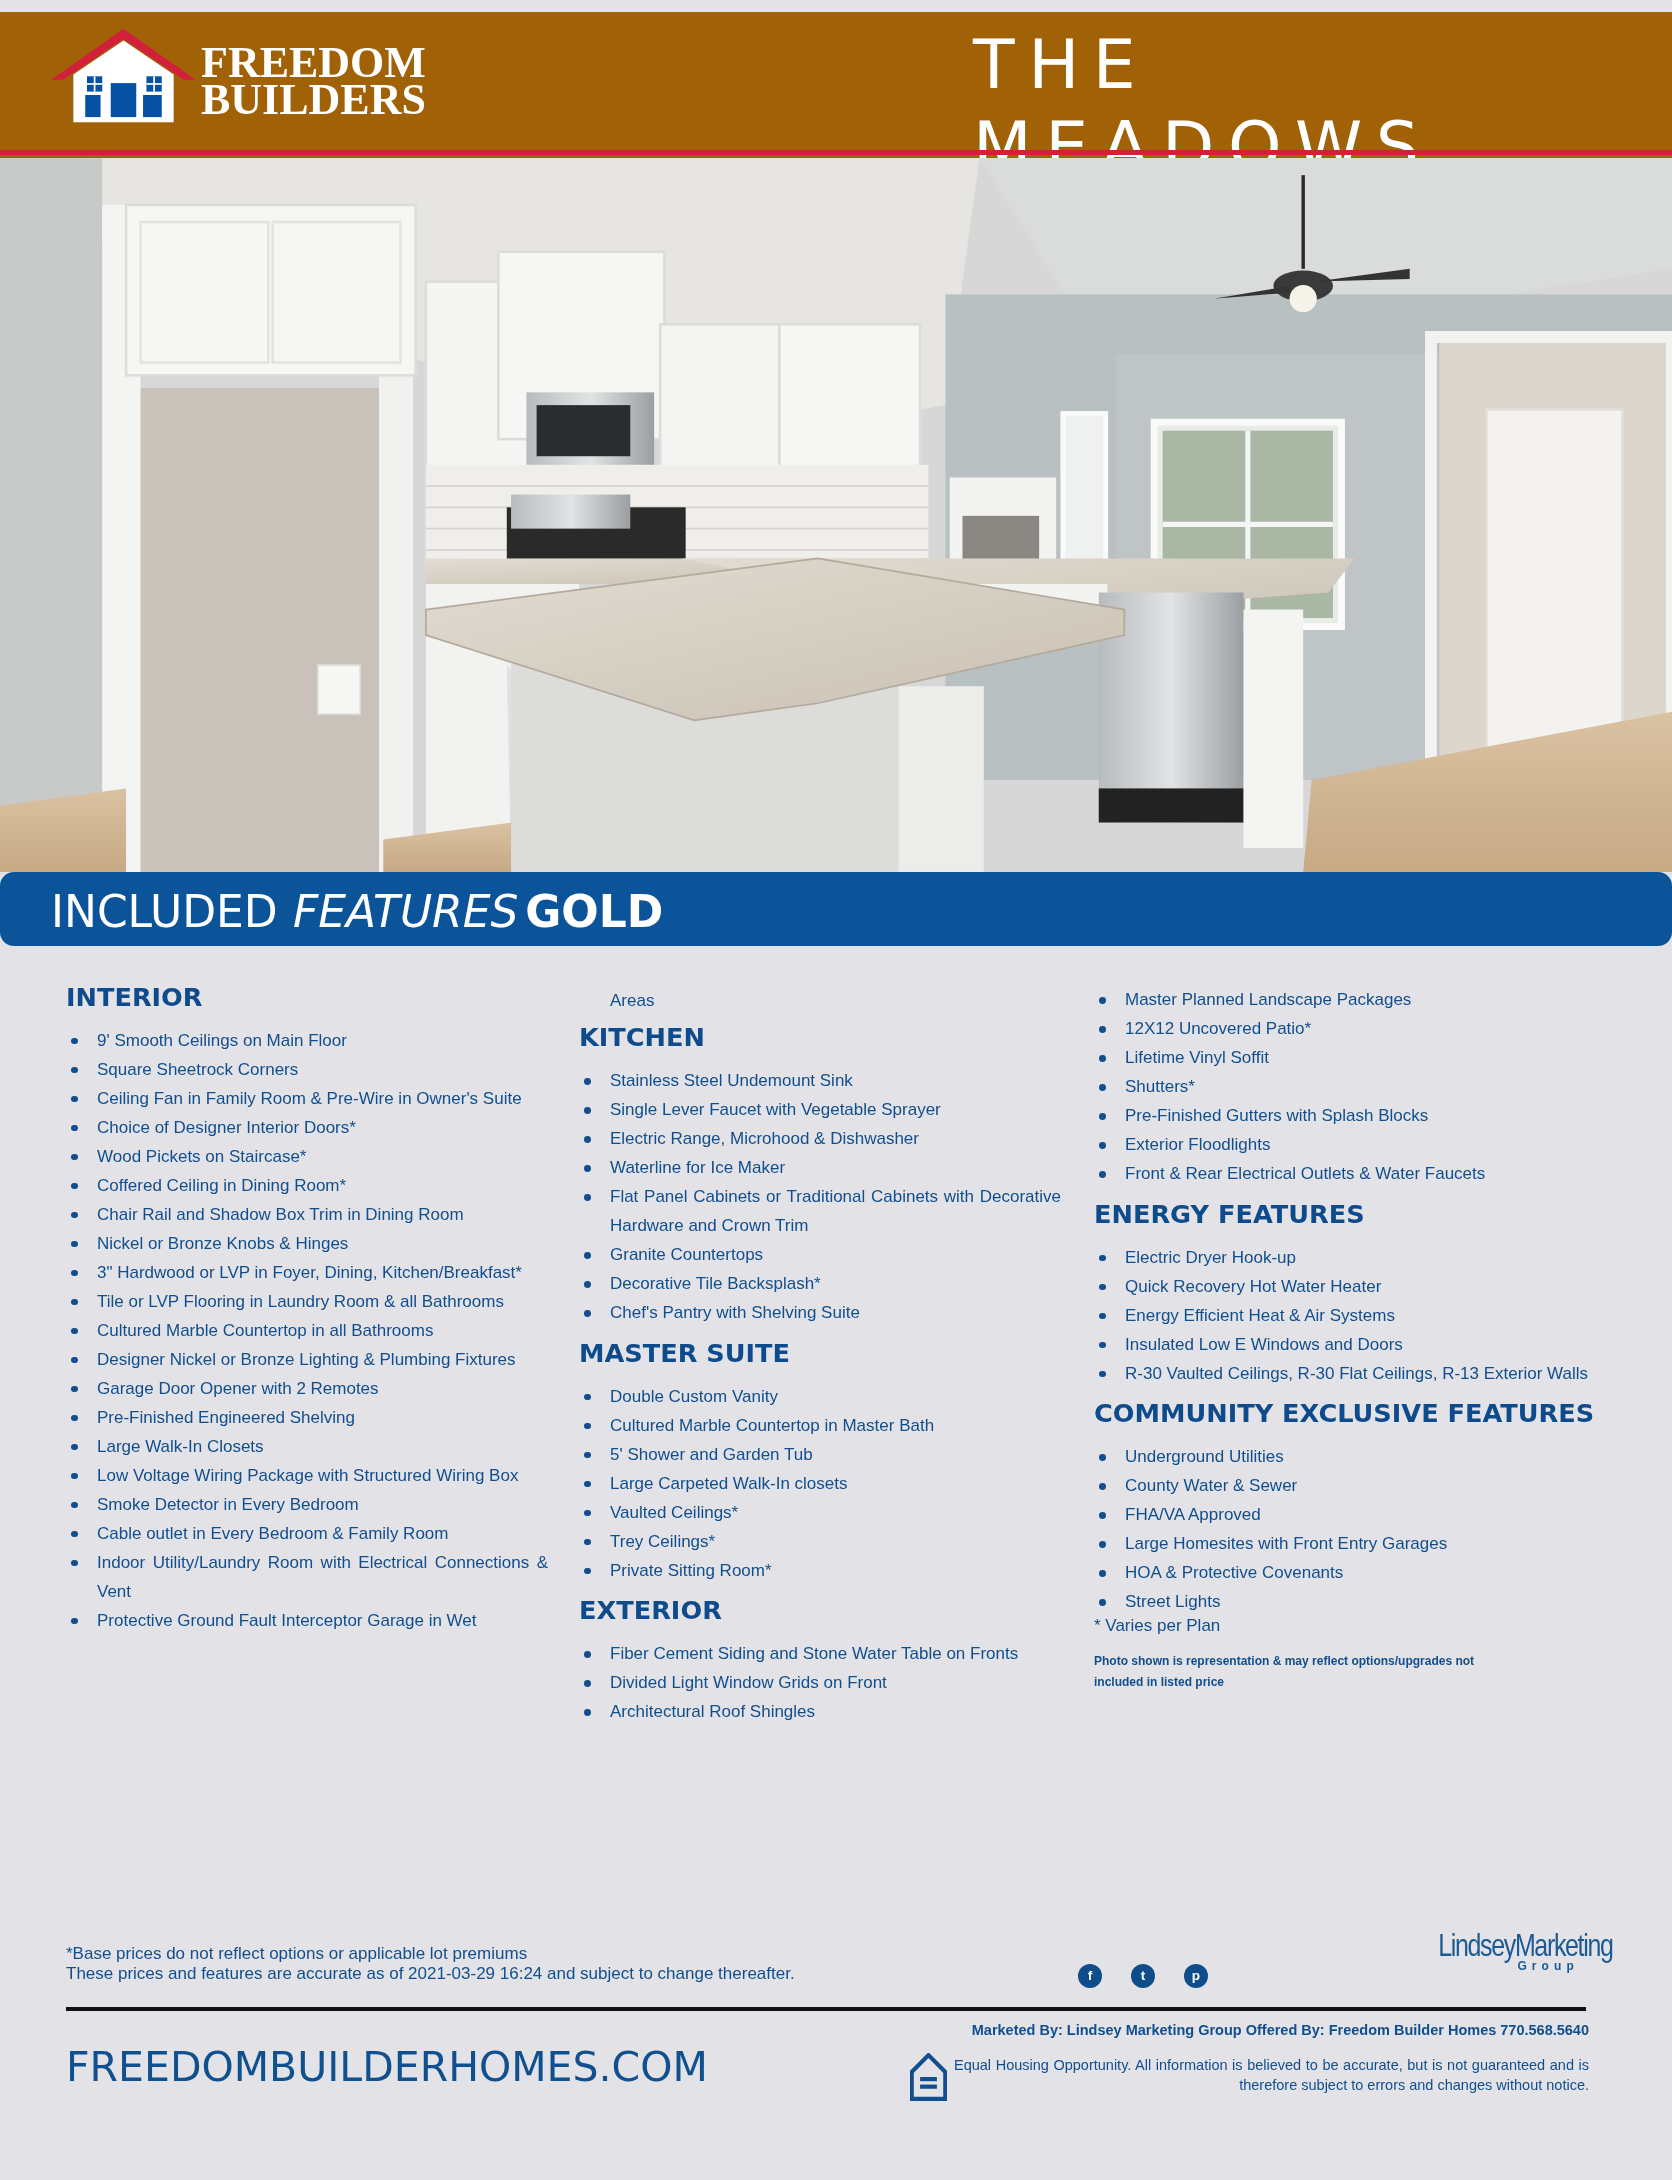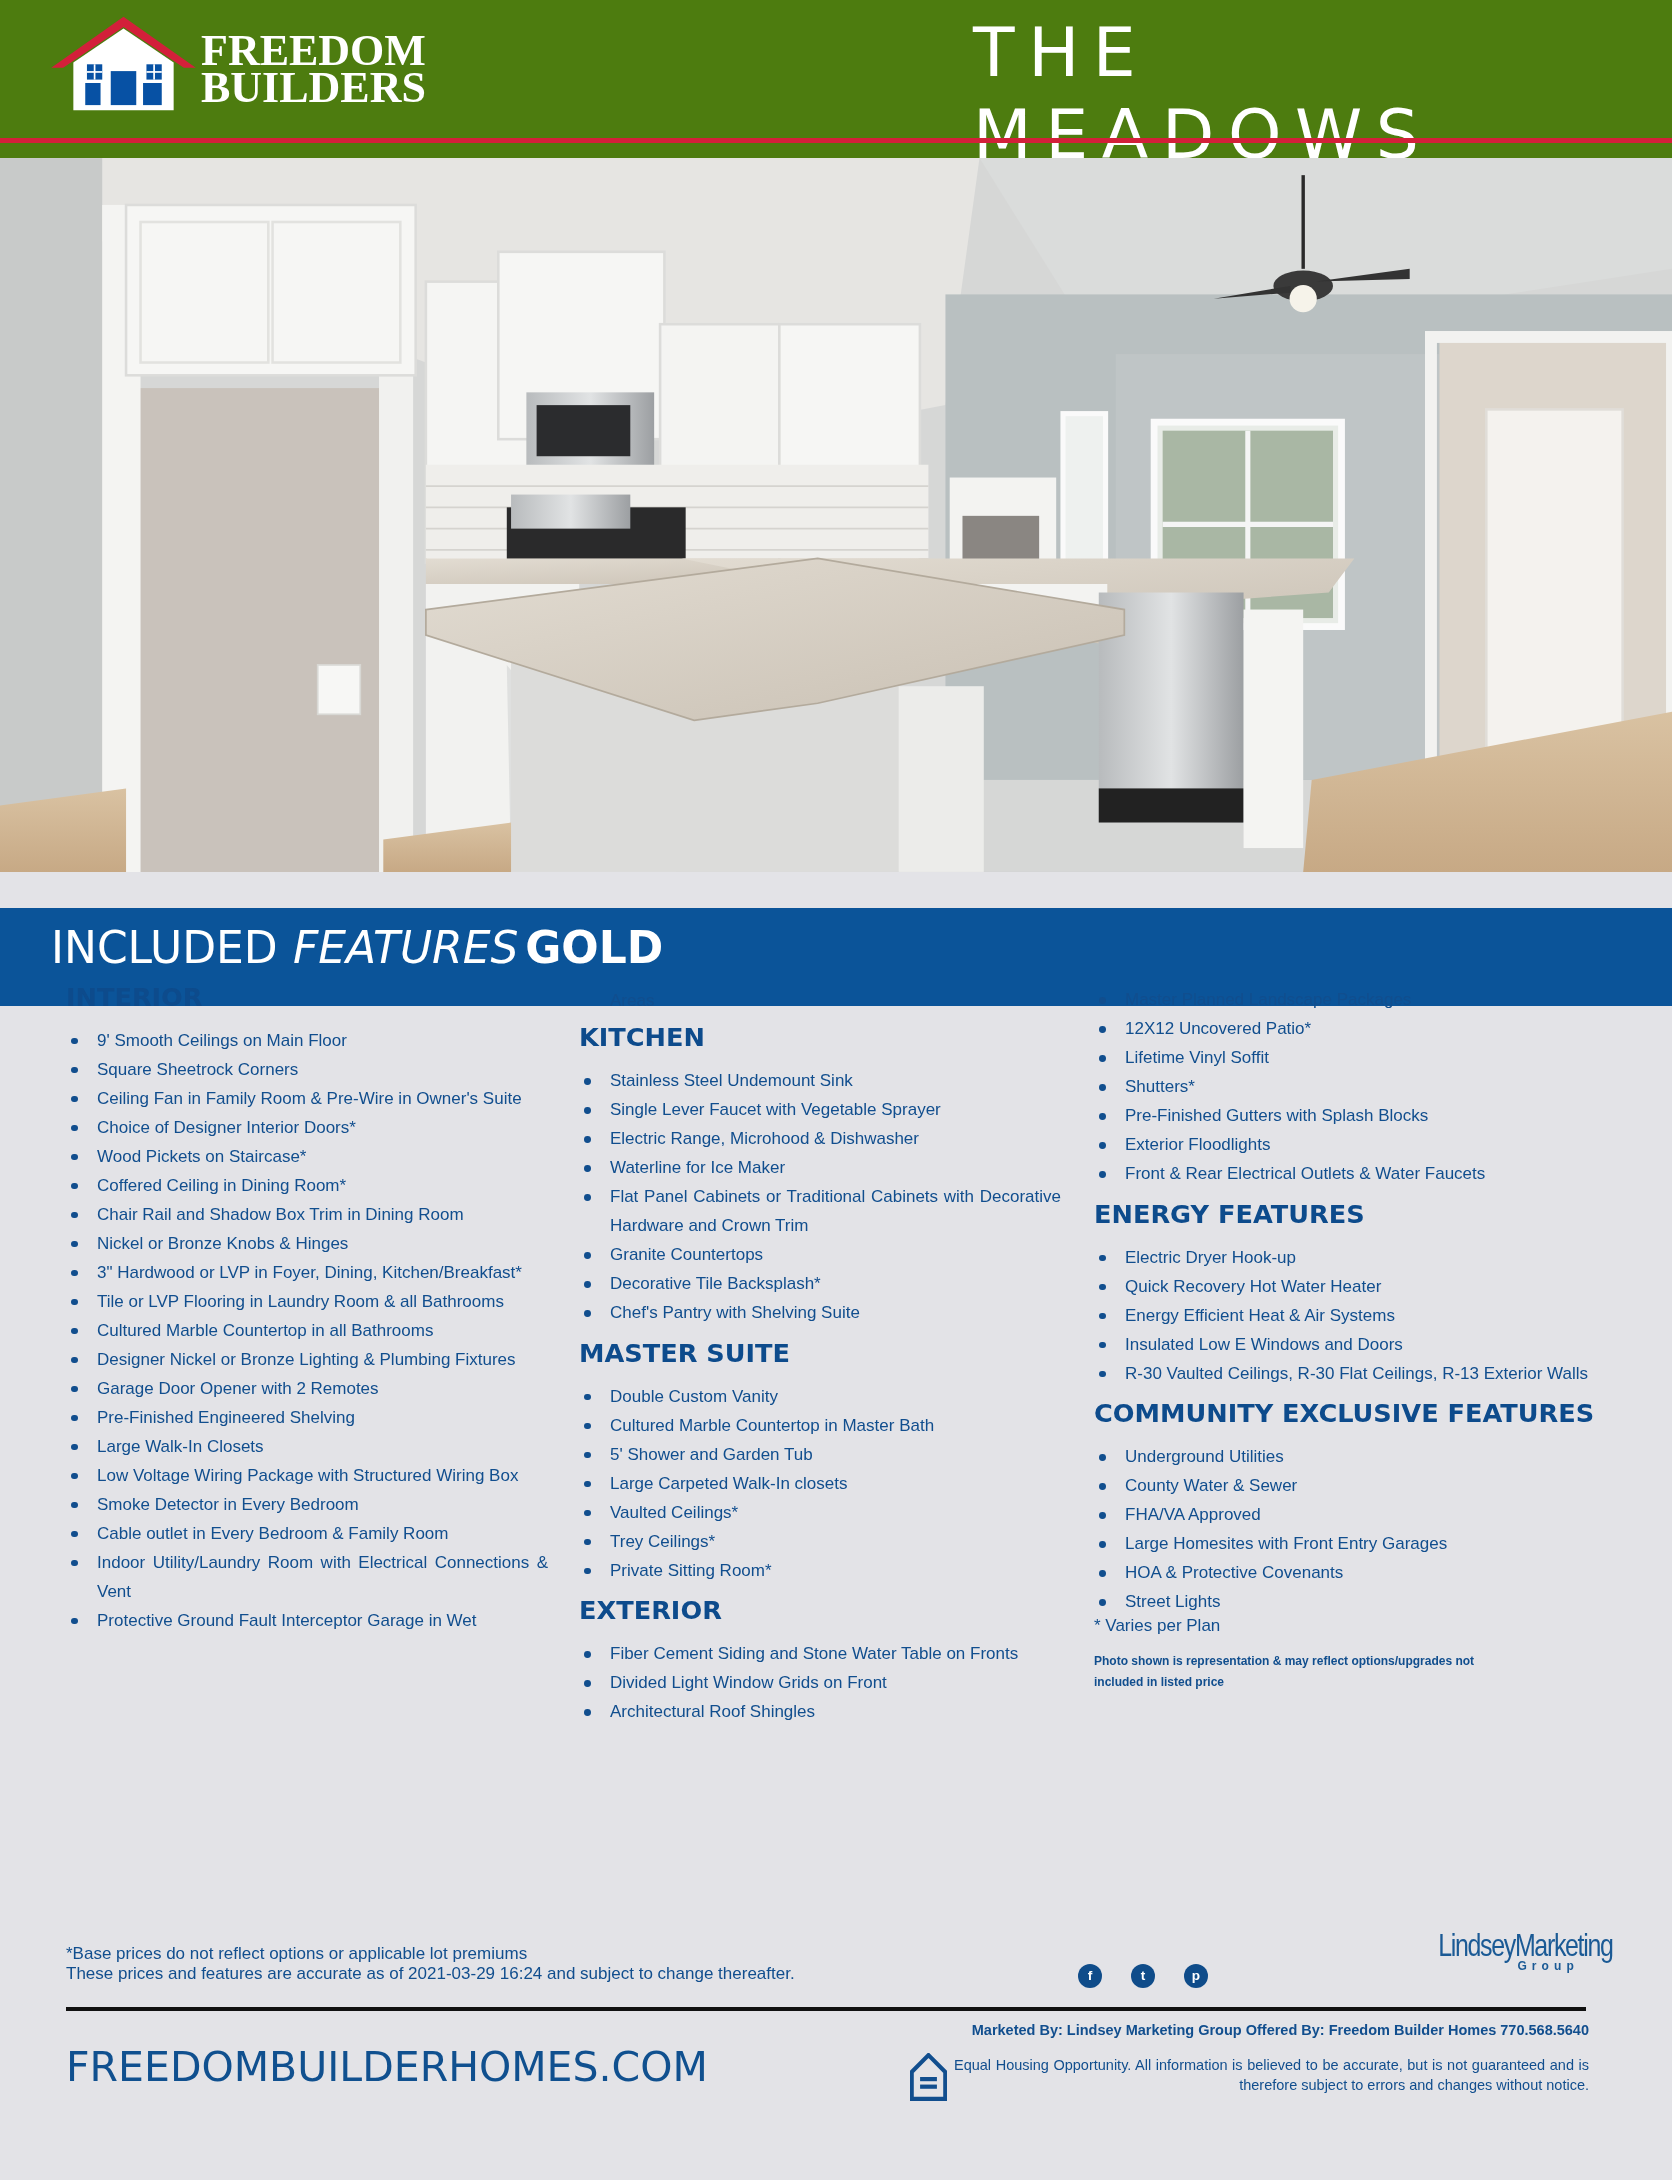--- a/index.html
+++ b/index.html
@@ -1,34 +1,34 @@
 <!DOCTYPE html>
 <html style="font-size:13.6px"><head>
 <meta charset="utf-8">
 <style>
   * { box-sizing: border-box; margin: 0; padding: 0; }
   html, body { width: 1672px; height: 2181px; background: #e3e3e7; overflow: hidden; }
   body { font-family: "Liberation Sans", "DejaVu Sans", sans-serif; color: #0f4c8a; position: relative; }
 
   
-  .header { position: absolute; left: 0; top: 0; width: 1672px; height: 198px; background: #4d7c0f; }
+  .header { position: absolute; left: 0; top: 12px; width: 1672px; height: 198px; background: #a16207; }
   .header .red-line { position: absolute; left: 0; top: 138px; width: 100%; height: 5.1px; background: #d3203a; }
   .logo { position: absolute; left: 51px; top: 15.3px; width: 443px; height: 102px; }
   .logo svg { position: absolute; left: 0; top: 0; }
   .logo-text { position: absolute; left: 150px; top: 17px; font-family: "Liberation Serif", "DejaVu Serif", serif; font-weight: bold; color: #fff; font-size: 44px; line-height: 37px; letter-spacing: 0px; }
   .title-block { position: absolute; right: 43px; top: 12px; text-align: left; width: 656px; }
   .title { font-family: "DejaVu Sans", sans-serif; font-weight: normal; color: #fff; font-size: 68px; letter-spacing: 13.6px; line-height: 82px; }
   .subtitle { font-family: "DejaVu Sans", sans-serif; color: #fff; font-size: 25.6px; letter-spacing: 0.9px; margin-top: 3.4px; }
 
   
   .photo { position: absolute; left: 0; top: 158px; width: 1672px; height: 714px; overflow: hidden; background: #c9cbcc; }
   .photo svg { display: block; }
 
   
-  .band { position: absolute; left: 0; top: 908px; width: 1672px; height: 98px; background: #0b5499; }
+  .band { position: absolute; left: 0; top: 872px; width: 1672px; height: 74px; background: #0b5499; border-radius: 14px; }
   .band-text { position: absolute; left: 51px; top: 13.6px; color: #fff; font-family: "DejaVu Sans", sans-serif; font-size: 44px; line-height: 51px; }
   .band-text .light { font-weight: normal; }
   .band-text .ital { font-style: italic; margin-left: 15.3px; }
   .band-text .gold { font-weight: bold; margin-left: 6.8px; }
 
   
   .content { position: absolute; left: 0; top: 954px; width: 1672px; height: 852px; }
   .col { position: absolute; top: 25.6px; }
   .col1 { left: 66px; width: 482px; }
   .col2 { left: 579px; width: 482px; }

